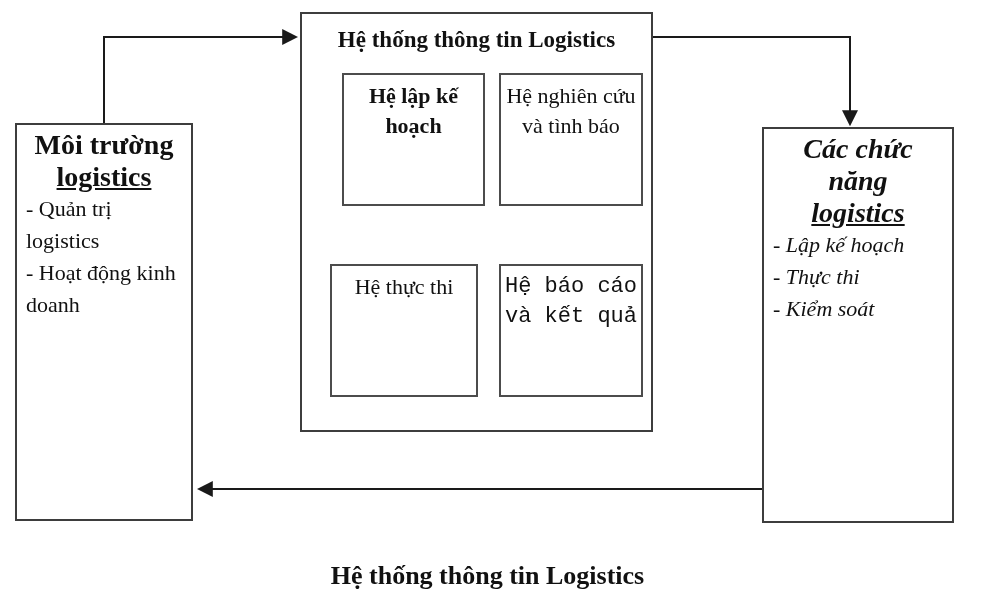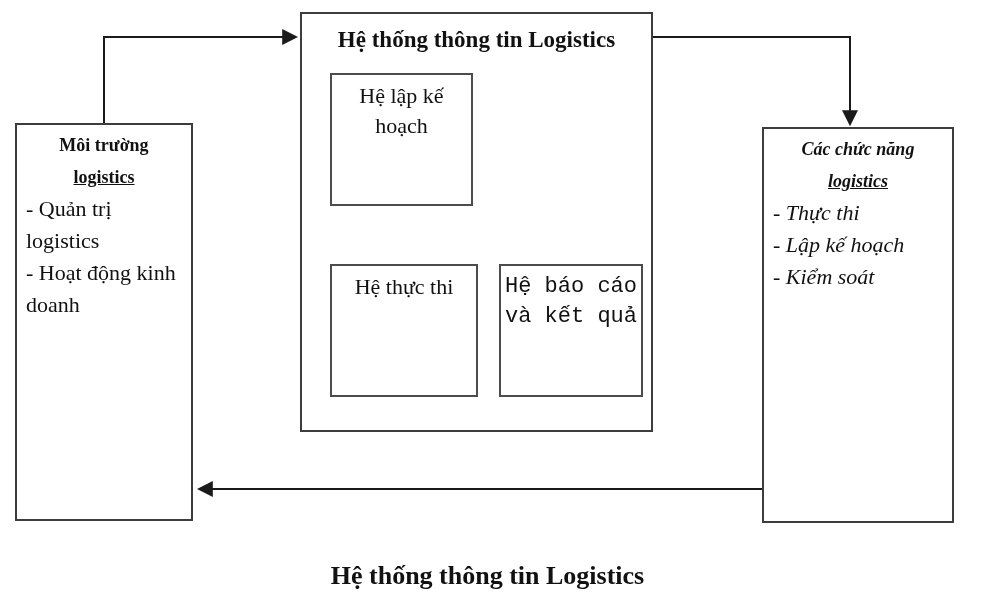--- a/index.html
+++ b/index.html
@@ -35,27 +35,27 @@
   .sub-box {
     position: absolute;
     background: #ffffff;
     border: 2px solid #4c4c4c;
     box-sizing: border-box;
     text-align: center;
     font-size: 22px;
     line-height: 30px;
     padding-top: 6px;
   }
-  .sub-planning  { left: 28px;  top: 59px;  width: 143px; height: 133px; }
+  .sub-planning  { left: 40px;  top: 59px;  width: 143px; height: 133px; font-weight: bold; }
   .sub-research  { left: 197px; top: 59px;  width: 144px; height: 133px; }
   .sub-execution { left: 28px;  top: 250px; width: 148px; height: 133px; }
   .sub-report    { left: 197px; top: 250px; width: 144px; height: 133px; font-family: Liberation Mono, monospace; }
   .side-title {
     font-weight: bold;
-    font-size: 18px;
+    font-size: 28px;
     line-height: 32px;
     text-align: center;
   }
   .underlined { text-decoration: underline; }
   .side-list {
     font-size: 22px;
     line-height: 32px;
     text-align: left;
   }
   .system-title {
@@ -120,37 +120,40 @@
     </div>
   </div>
 
   <div class="box system-box">
     <div class="system-title">Hệ thống thông tin Logistics</div>
 
     <div class="sub-box sub-planning">
       <span>Hệ lập kế hoạch</span>
     </div>
 
+    <div class="sub-box sub-research">
+      <span>Hệ nghiên cứu và tình báo</span>
+    </div>
 
     <div class="sub-box sub-execution">
       <span>Hệ thực thi</span>
     </div>
 
     <div class="sub-box sub-report">
       <span>Hệ báo cáo và kết quả</span>
     </div>
   </div>
 
   <div class="box func-box">
     <div class="side-title">
       <div>Các chức năng</div>
       <div class="underlined">logistics</div>
     </div>
     <div class="side-list">
+      <div>- Lập kế hoạch</div>
       <div>- Thực thi</div>
-      <div>- Lập kế hoạch</div>
       <div>- Kiểm soát</div>
     </div>
   </div>
 
   <div class="caption">Hệ thống thông tin Logistics</div>
 
 </div>
 
 </body></html>

